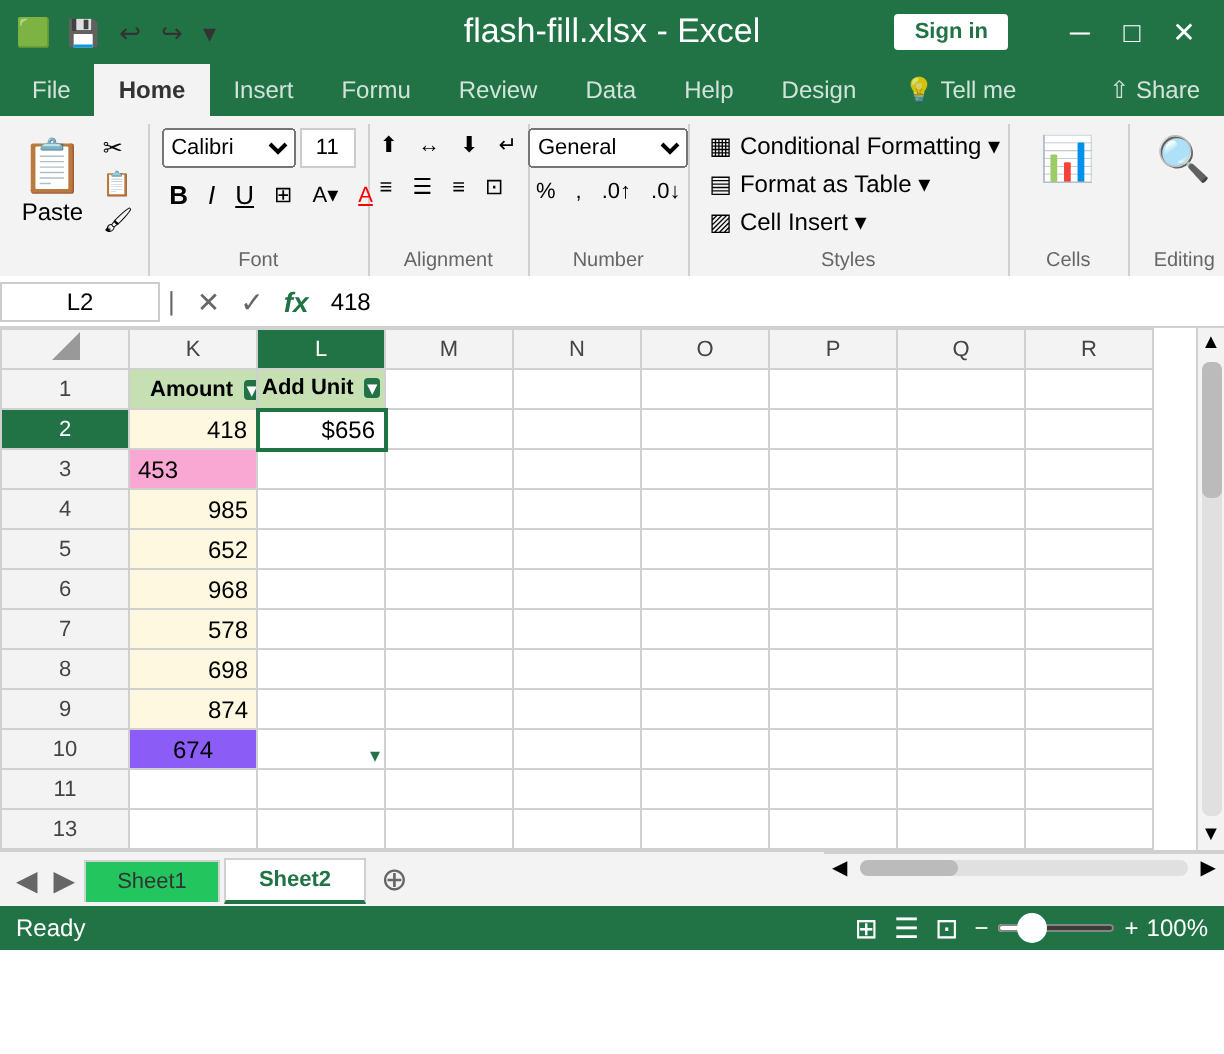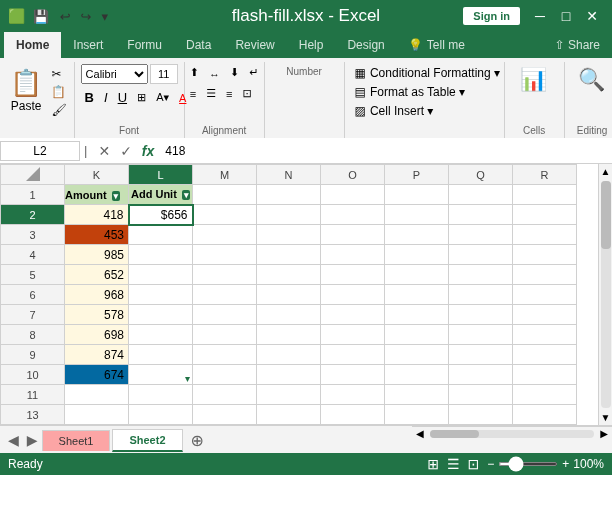--- a/index.html
+++ b/index.html
@@ -10,21 +10,21 @@
       background: #217346;
       color: #fff;
       height: 32px;
       display: flex;
       align-items: center;
       justify-content: space-between;
       padding: 0 8px;
     }
     .title-bar-left { display: flex; align-items: center; gap: 6px; }
     .title-bar-center { position: absolute; left: 50%; transform: translateX(-50%); font-size: 17px; color: #fff; }
-    .title-bar-right { display: flex; align-items: center; gap: 8px; }
+    .title-bar-right { display: flex; align-items: center; gap: 24px; }
     .title-icon { font-size: 14px; }
     .sign-in-btn {
       background: #fff;
       color: #217346;
       border: none;
       padding: 3px 10px;
       border-radius: 2px;
       cursor: pointer;
       font-size: 11px;
       font-weight: 600;
@@ -270,21 +270,21 @@
       font-size: 14px;
       color: #666;
       padding: 2px 4px;
     }
     .sheet-tab {
       padding: 4px 16px;
       border: 1px solid #d0d0d0;
       border-bottom: none;
       cursor: pointer;
       font-size: 11px;
-      background: #fca5a5;
+      background: #22c55e;
       color: #333;
       margin-right: 2px;
     }
     .sheet-tab.active {
       background: #fff;
       color: #217346;
       font-weight: 600;
       border-bottom: 2px solid #217346;
     }
     .add-sheet-btn {
@@ -351,25 +351,26 @@
     <button class="sign-in-btn">Sign in</button>
     <div class="window-controls">
       <button class="win-btn">─</button>
       <button class="win-btn">□</button>
       <button class="win-btn">✕</button>
     </div>
   </div>
 </div>
 
 <div class="ribbon-tabs">
+  <button class="ribbon-tab">File</button>
   <button class="ribbon-tab active">Home</button>
   <button class="ribbon-tab">Insert</button>
   <button class="ribbon-tab">Formu</button>
+  <button class="ribbon-tab">Review</button>
   <button class="ribbon-tab">Data</button>
-  <button class="ribbon-tab">Review</button>
   <button class="ribbon-tab">Help</button>
   <button class="ribbon-tab">Design</button>
   <button class="ribbon-tab">💡 Tell me</button>
   <button class="ribbon-tab" style="margin-left:auto;">⇧ Share</button>
 </div>
 
 <div class="ribbon-content">
 
   <div class="clipboard-group">
     <button class="paste-btn">
@@ -418,38 +419,50 @@
       <div style="display:flex; gap:2px; margin-top:2px;">
         <button class="ribbon-small-btn">≡</button>
         <button class="ribbon-small-btn">☰</button>
         <button class="ribbon-small-btn">≡</button>
         <button class="ribbon-small-btn">⊡</button>
       </div>
     </div>
     <div class="ribbon-group-label">Alignment</div>
   </div>
   <div class="ribbon-group" style="min-width:80px;">
+    <div class="ribbon-group-content" style="flex-direction:column;">
+      <select style="font-size:11px; height:20px; width:100%;">
+        <option>General</option>
+      </select>
+      <div style="display:flex; gap:2px; margin-top:2px;">
+        <button class="ribbon-small-btn">%</button>
+        <button class="ribbon-small-btn">,</button>
+        <button class="ribbon-small-btn">.0↑</button>
+        <button class="ribbon-small-btn">.0↓</button>
+      </div>
+    </div>
     <div class="ribbon-group-label">Number</div>
   </div>
 
   <div class="styles-group" style="min-width:160px;">
     <div class="styles-buttons">
       <button class="ribbon-small-btn">
         <span>▦</span>
         <span>Conditional Formatting ▾</span>
       </button>
       <button class="ribbon-small-btn">
         <span>▤</span>
         <span>Format as Table ▾</span>
       </button>
       <button class="ribbon-small-btn">
         <span>▨</span>
         <span>Cell Insert ▾</span>
       </button>
     </div>
+    <div class="styles-group-label">Styles</div>
   </div>
 
   <div class="ribbon-group" style="min-width:60px;">
     <div class="ribbon-group-content" style="flex-direction:column; align-items:center;">
       <button class="ribbon-btn">
         <span style="font-size:22px;">📊</span>
       </button>
     </div>
     <div class="ribbon-group-label">Cells</div>
   </div>
@@ -493,21 +506,21 @@
             <th style="width:64px;">O</th>
             <th style="width:64px;">P</th>
             <th style="width:64px;">Q</th>
             <th style="width:64px;">R</th>
           </tr>
         </thead>
         <tbody>
 
           <tr>
             <td class="row-header">1</td>
-            <td style="background:#c6e0b4; font-size:11px; font-weight:bold; padding:0 0;">
+            <td style="background:#c6e0b4; font-size:11px; font-weight:bold; padding:0 10px;">
               Amount
               <span style="background:#217346; color:#fff; font-size:9px; padding:0 2px; border-radius:2px; margin-left:2px;">▾</span>
             </td>
             <td style="background:#c6e0b4; font-size:11px; font-weight:bold; padding:0 2px;">
               Add Unit
               <span style="background:#217346; color:#fff; font-size:9px; padding:0 2px; border-radius:2px; margin-left:2px;">▾</span>
             </td>
             <td></td>
             <td></td>
             <td></td>
@@ -523,21 +536,21 @@
             <td></td>
             <td></td>
             <td></td>
             <td></td>
             <td></td>
             <td></td>
           </tr>
 
           <tr>
             <td class="row-header">3</td>
-            <td style="text-align:right; background:#c2410c;margin-top:45px;">453</td>
+            <td style="text-align:left; background:#f9a8d4;margin-top:45px;">453</td>
             <td></td>
             <td></td>
             <td></td>
             <td></td>
             <td></td>
             <td></td>
             <td></td>
           </tr>
 
           <tr>
@@ -607,21 +620,21 @@
             <td></td>
             <td></td>
             <td></td>
             <td></td>
             <td></td>
             <td></td>
           </tr>
 
           <tr>
             <td class="row-header">10</td>
-            <td style="text-align:right; background:#0369a1;">674</td>
+            <td style="text-align:center; background:#8b5cf6;">674</td>
             <td style="position:relative;">
               <span style="position:absolute; bottom:0; right:2px; font-size:10px; color:#217346;">▾</span>
             </td>
             <td></td>
             <td></td>
             <td></td>
             <td></td>
             <td></td>
             <td></td>
           </tr>

